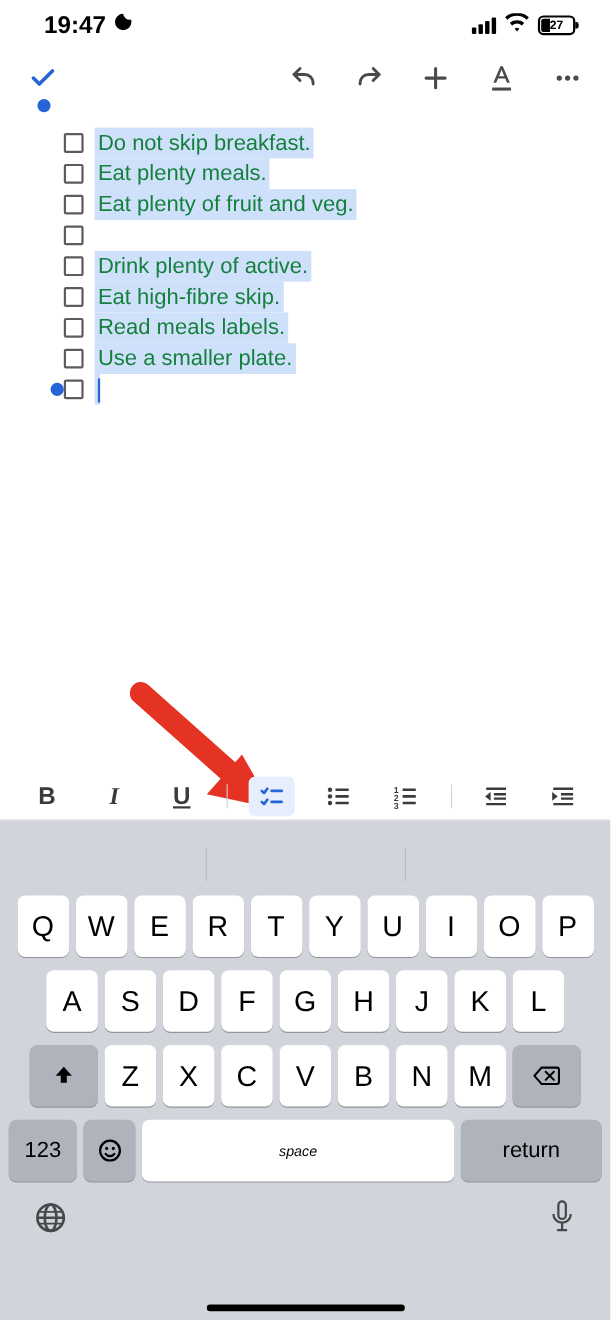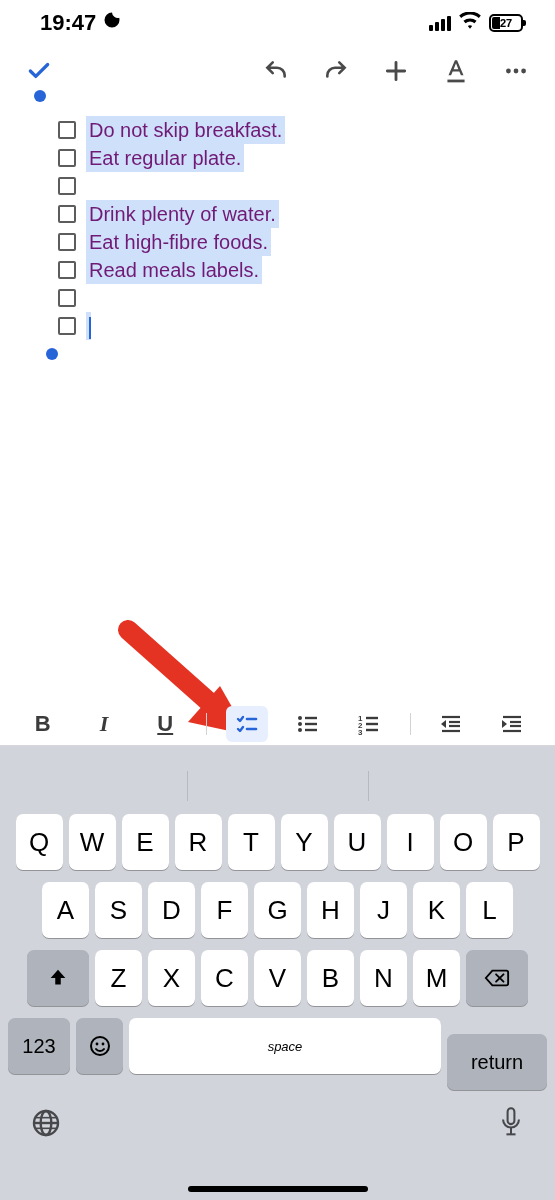--- a/index.html
+++ b/index.html
@@ -89,21 +89,21 @@
     .check-box {
       width: 18px;
       height: 18px;
       border: 2px solid #5c5c5c;
       border-radius: 2px;
       flex: none;
     }
     .row-text {
       font-size: 20px;
       line-height: 28px;
-      color: #701a75;
+      color: #15803d;
       padding: 0 3px;
     }
     .hl { background: #cfe0fb; }
     .sel-dot {
       width: 12px;
       height: 12px;
       background: #2664d8;
       border-radius: 50%;
       position: absolute;
     }
@@ -178,21 +178,21 @@
       display: flex;
       align-items: center;
       justify-content: center;
       font-size: 26px;
       color: #000;
     }
     .key.letter { width: 47px; }
     .key.wide { width: 62px; }
     .key.func { background: #aeb3bc; }
     .key.space { flex: 1; font-size: 13px; font-style: italic; }
-    .key.return { width: 100px; background: #aeb3bc; font-size: 20px; margin-top: 16px; }
+    .key.return { width: 128px; background: #aeb3bc; font-size: 20px; }
     .key.num { width: 62px; background: #aeb3bc; font-size: 20px; }
     .kb-row.row2 { padding: 0 34px 12px 34px; }
     .kb-row.row3 { padding: 0 8px 12px 8px; }
     .kb-row.bottom { padding: 0 8px 10px 8px; }
 
     .kb-foot {
       display: flex;
       justify-content: space-between;
       align-items: center;
       padding: 6px 30px 16px 30px;
@@ -279,39 +279,44 @@
 
 <div class="note-area">
   <span class="sel-dot" style="left:34px; top:-8px;"></span>
 
   <div class="check-row">
     <span class="check-box"></span>
     <span class="row-text hl">Do not skip breakfast.</span>
   </div>
   <div class="check-row">
     <span class="check-box"></span>
-    <span class="row-text hl">Eat regular plate.</span>
-  </div>
-  <div class="check-row">
-    <span class="check-box"></span>
-  </div>
-  <div class="check-row">
-    <span class="check-box"></span>
-    <span class="row-text hl">Drink plenty of water.</span>
-  </div>
-  <div class="check-row">
-    <span class="check-box"></span>
-    <span class="row-text hl">Eat high-fibre foods.</span>
+    <span class="row-text hl">Eat plenty meals.</span>
+  </div>
+  <div class="check-row">
+    <span class="check-box"></span>
+    <span class="row-text hl">Eat plenty of fruit and veg.</span>
+  </div>
+  <div class="check-row">
+    <span class="check-box"></span>
+  </div>
+  <div class="check-row">
+    <span class="check-box"></span>
+    <span class="row-text hl">Drink plenty of active.</span>
+  </div>
+  <div class="check-row">
+    <span class="check-box"></span>
+    <span class="row-text hl">Eat high-fibre skip.</span>
   </div>
   <div class="check-row">
     <span class="check-box"></span>
     <span class="row-text hl">Read meals labels.</span>
   </div>
   <div class="check-row">
     <span class="check-box"></span>
+    <span class="row-text hl">Use a smaller plate.</span>
   </div>
   <div class="check-row">
     <span class="check-box"></span>
     <span class="row-text hl" style="padding-right:0;"><span class="cursor-line"></span></span>
   </div>
 
   <span class="sel-dot" style="left:46px; top:250px;"></span>
 </div>
 
 <div class="arrow-container">

